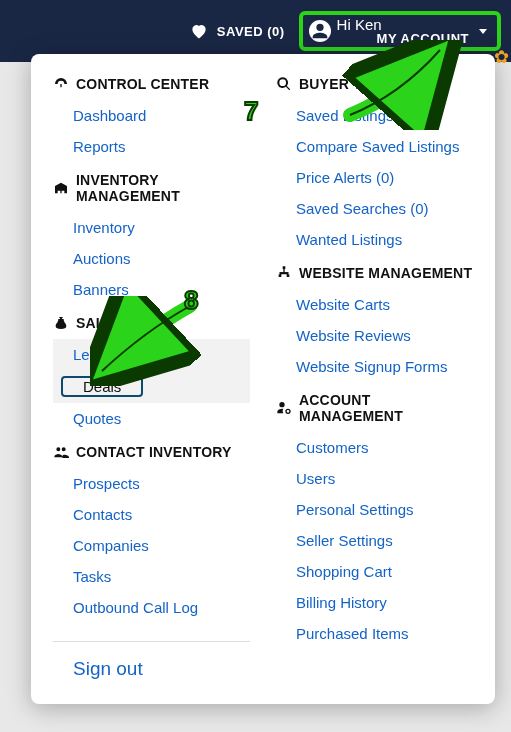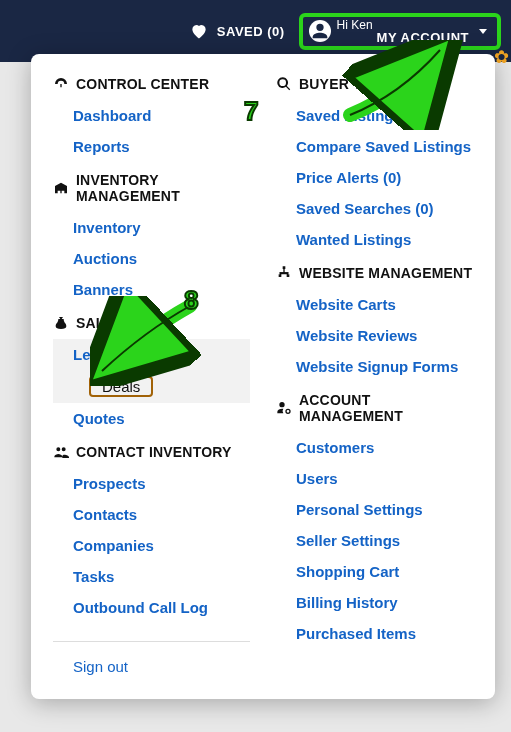--- a/index.html
+++ b/index.html
@@ -40,21 +40,21 @@
     gap: 6px;
     color: #fff;
     position: relative;
   }
   .account-pill .user-icon {
     width: 22px; height: 22px; fill: #fff;
     background: #fff; border-radius: 50%;
   }
   .account-pill .user-icon path { fill: #1a2744; }
   .account-text { display: flex; flex-direction: column; line-height: 1; }
-  .account-text .greeting { font-size: 12px; }
+  .account-text .greeting { font-size: 15px; }
   .account-text .label { font-size: 13px; font-weight: 800; letter-spacing: 0.5px; padding-left: 40px; }
   .account-pill .caret {
     width:0; height:0; border-left:4px solid transparent;
     border-right:4px solid transparent; border-top:5px solid #fff;
     margin-left: 4px;
   }
   .gear-right {
     position: absolute; right: 2px; top: 46px; color: #f4a623; font-size: 18px;
   }
   .dropdown {
@@ -83,48 +83,47 @@
   }
   .section-header:first-child { margin-top: 0; }
   .section-header svg { width: 16px; height: 16px; fill: #111; flex-shrink: 0; }
   .menu-link {
     display: block;
     color: #1463c6;
     font-size: 15px;
     text-decoration: none;
     padding: 7px 0 7px 20px;
     cursor: pointer;
-    font-weight: bold;
   }
   .menu-link.highlighted {
     background: #f2f2f2;
   }
   .deals-box {
     display: inline-block;
-    border: 2px solid #a16207;
+    border: 2px solid #0c4a6e;
     border-radius: 4px;
-    padding: 0 11px;
+    padding: 0 20px;
     color: #111 !important;
-    margin-left: 36px;
+    margin-left: 8px;
     font-size: 15px;
     text-decoration: none;
   }
   .deals-wrap {
     background: #f2f2f2;
     padding: 6px 0;
     position: relative;
   }
   .signout-sep {
     border: none;
     border-top: 1px solid #ddd;
     margin: 18px 0 10px 0;
   }
   .signout {
     color: #1463c6;
-    font-size: 15px;
+    font-size: 19px;
     padding: 6px 0 6px 20px;
     display: block;
     text-decoration: none;
   }
   
   .anno-arrow1 {
     position: absolute;
     top: 40px; left: 340px; 
     pointer-events: none;
   }

